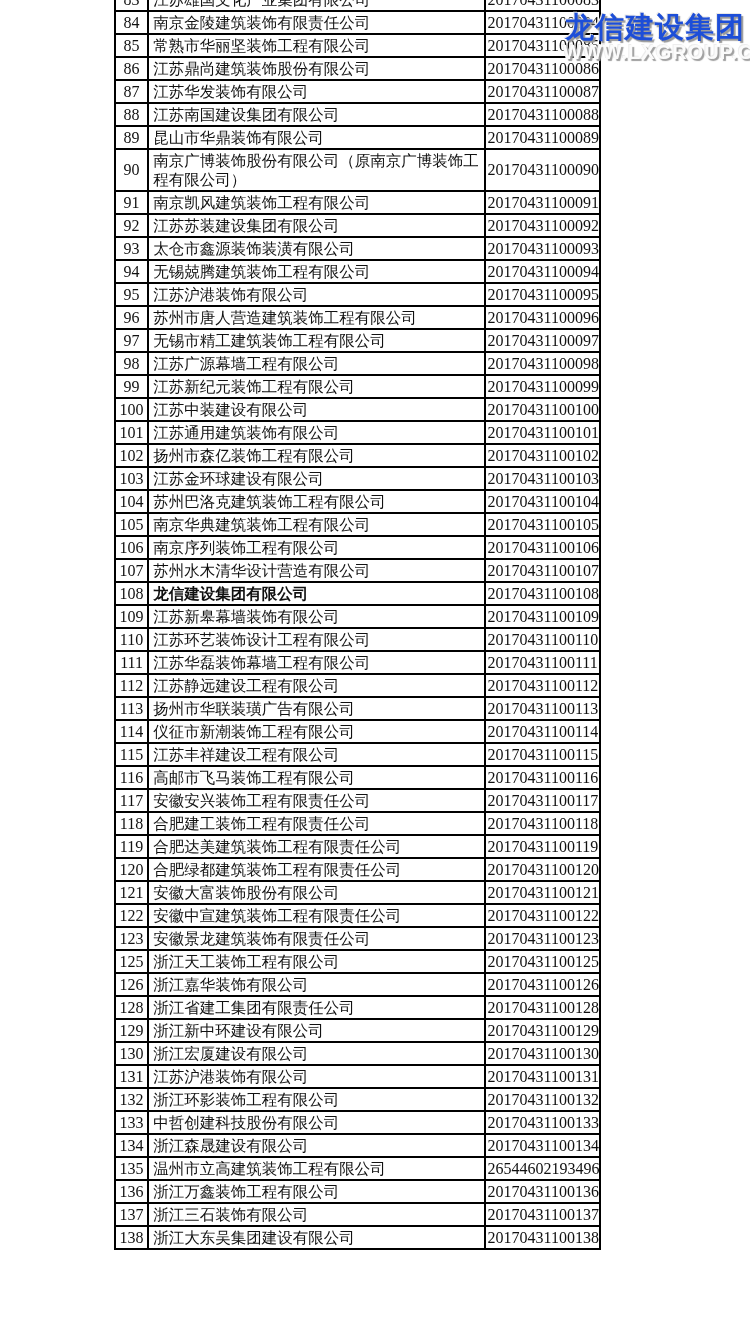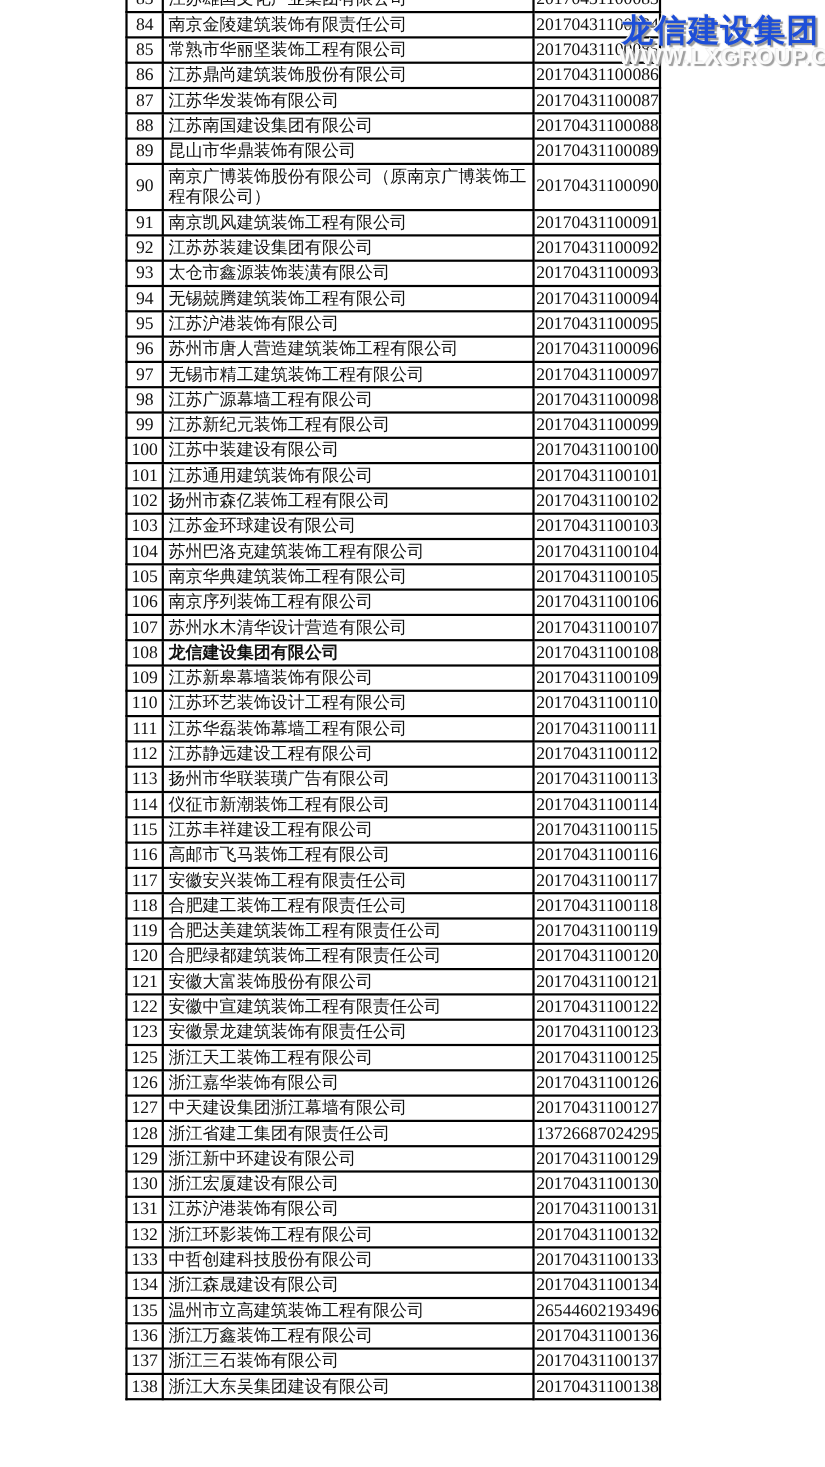--- a/index.html
+++ b/index.html
@@ -341,30 +341,25 @@
           <td class="name-cell">浙江天工装饰工程有限公司</td>
           <td class="code-cell">20170431100125</td>
         </tr>
 
         <tr>
           <td class="num-cell">126</td>
           <td class="name-cell">浙江嘉华装饰有限公司</td>
           <td class="code-cell">20170431100126</td>
         </tr>
 
-        <tr>
-          <td class="num-cell">127</td>
-          <td class="name-cell">中天建设集团浙江幕墙有限公司</td>
-          <td class="code-cell">20170431100127</td>
-        </tr>
 
         <tr>
           <td class="num-cell">128</td>
           <td class="name-cell">浙江省建工集团有限责任公司</td>
-          <td class="code-cell">13726687024295</td>
+          <td class="code-cell">20170431100128</td>
         </tr>
 
         <tr>
           <td class="num-cell">129</td>
           <td class="name-cell">浙江新中环建设有限公司</td>
           <td class="code-cell">20170431100129</td>
         </tr>
 
         <tr>
           <td class="num-cell">130</td>

